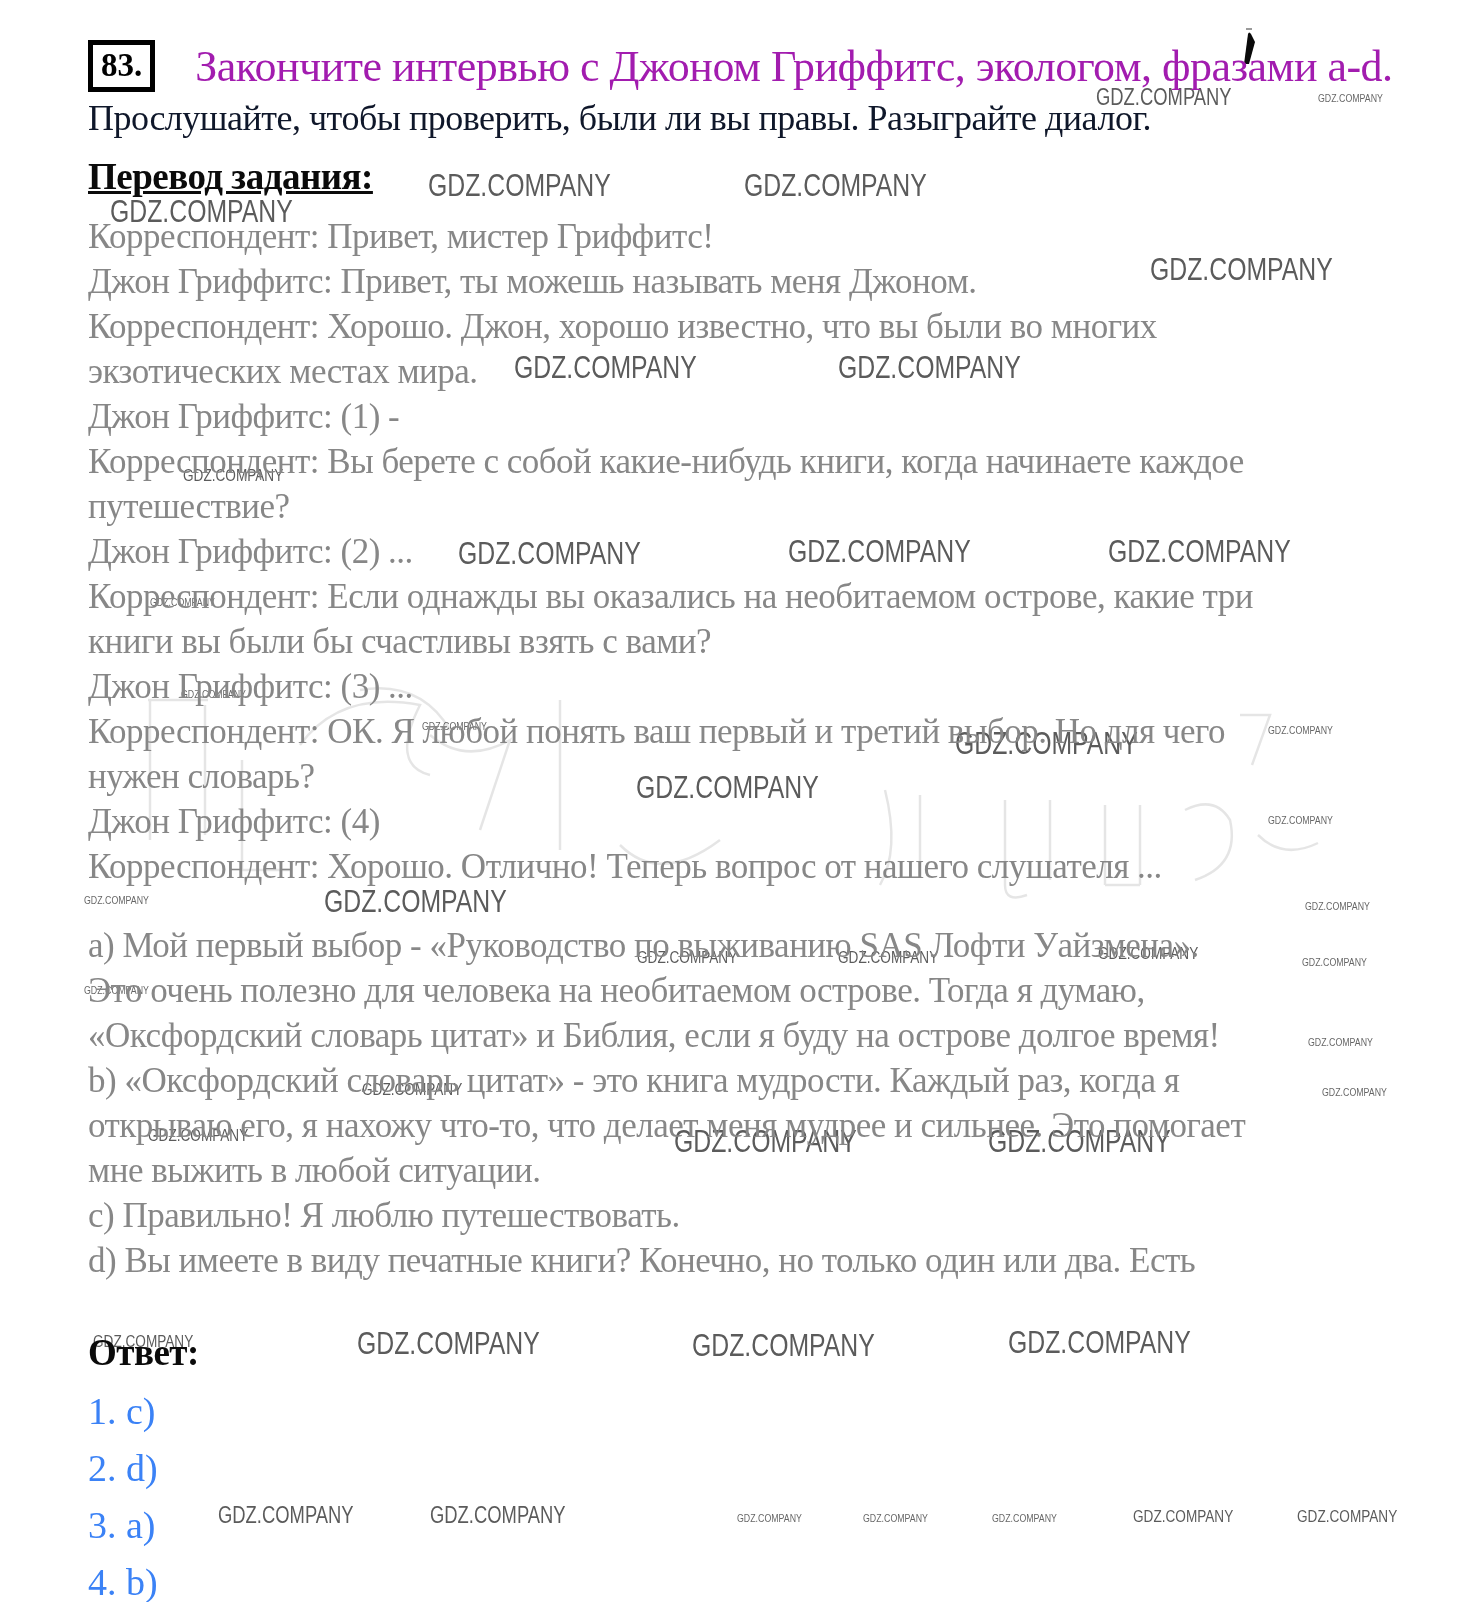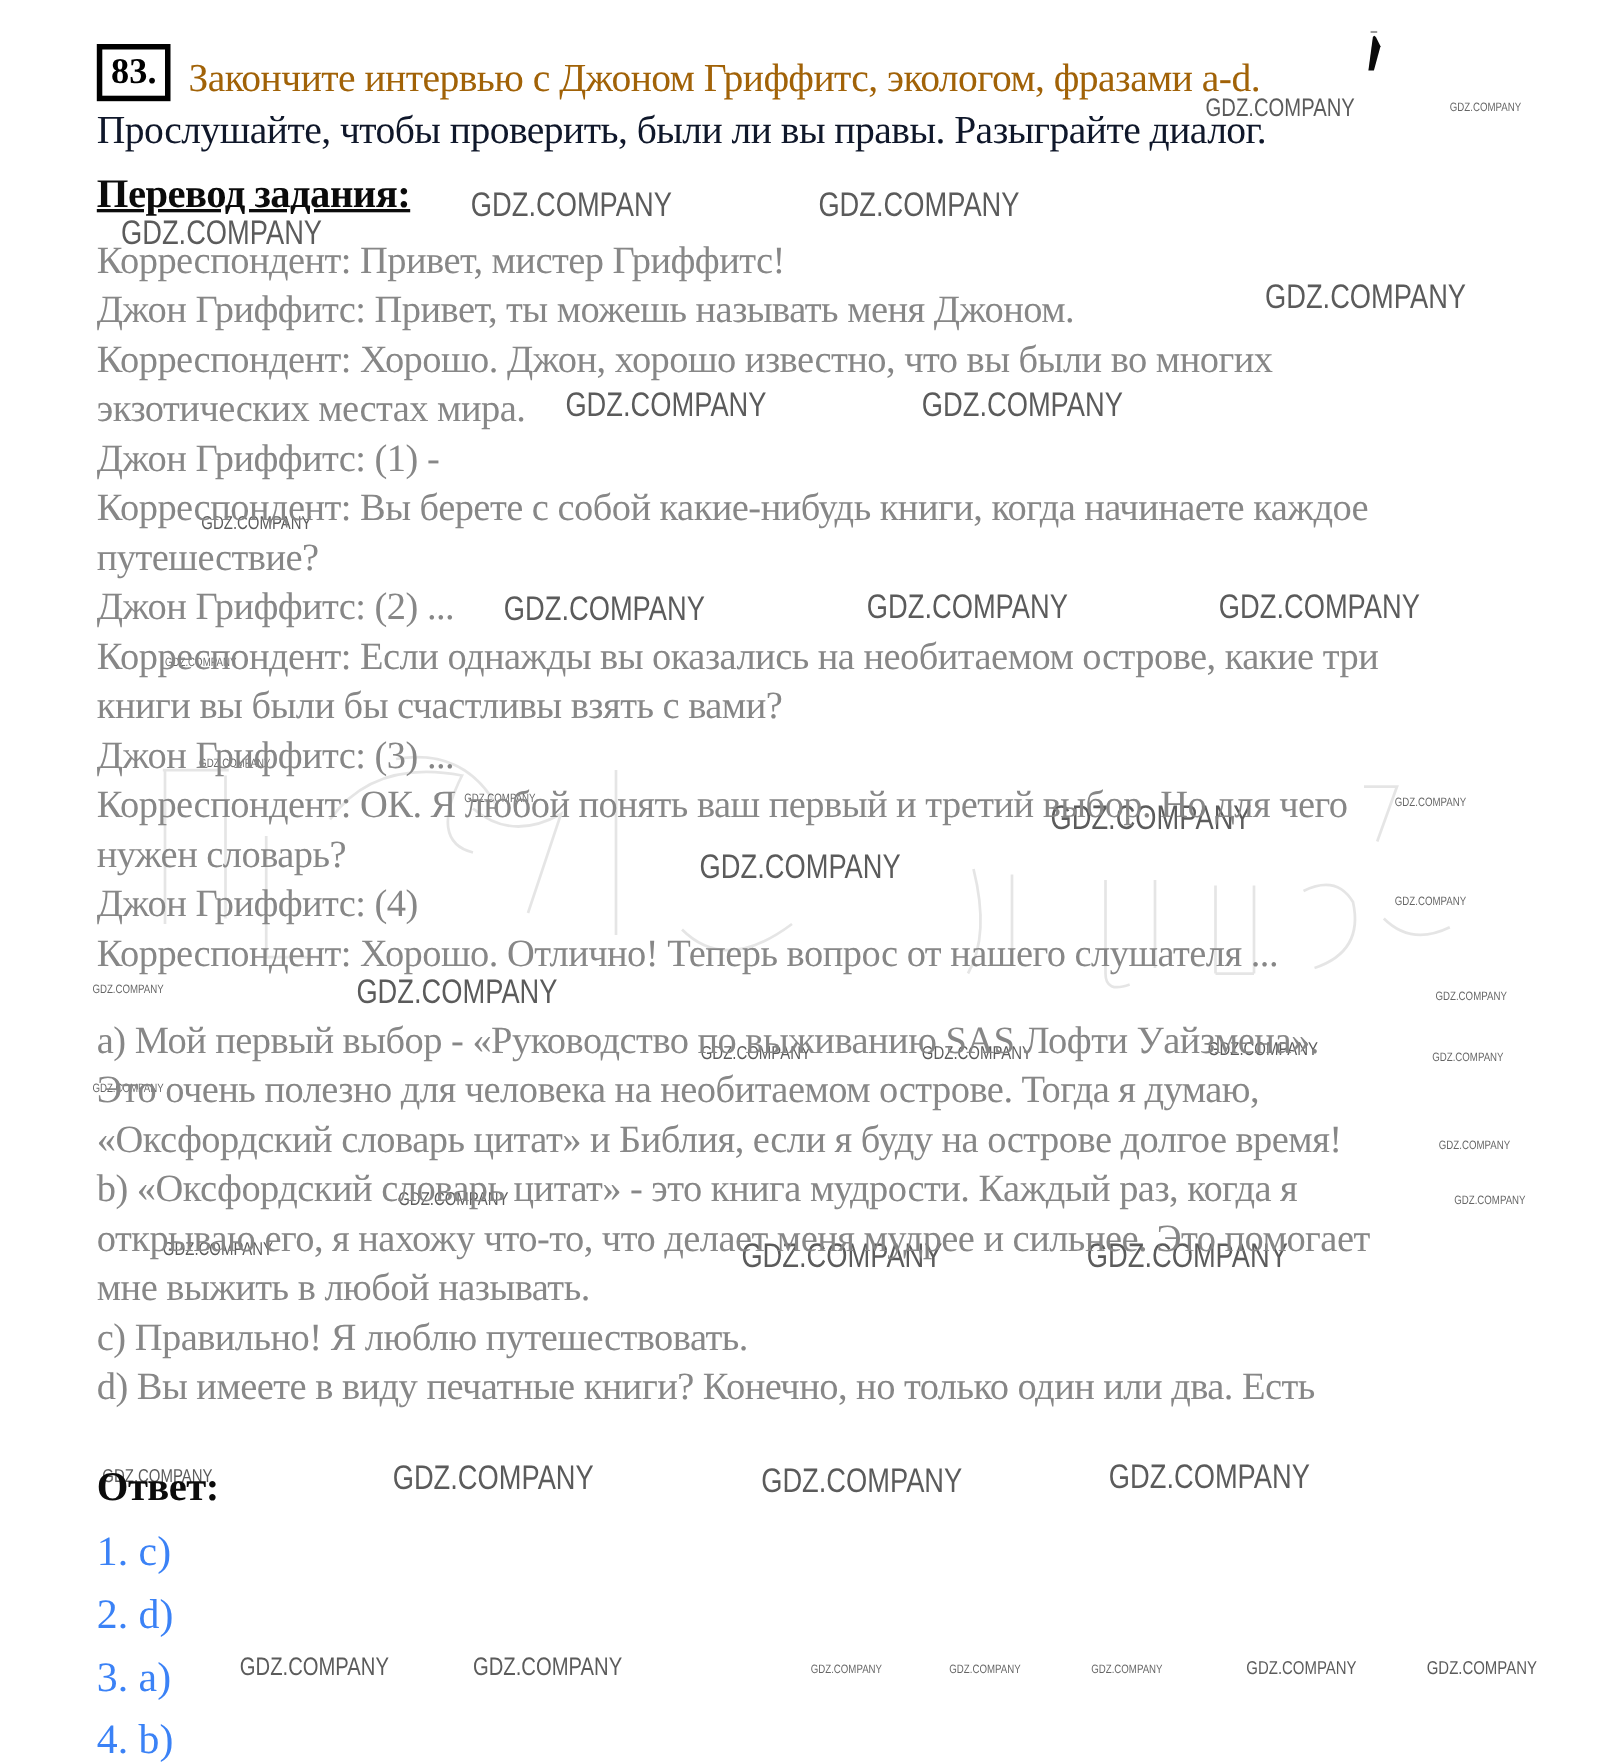--- a/index.html
+++ b/index.html
@@ -8,21 +8,21 @@
     position: relative; width: 1460px; height: 1602px;
     font-family: "Liberation Serif", "DejaVu Serif", serif;
   }
   .content { position: absolute; left: 88px; top: 40px; width: 1360px; }
 
   .intro-row { display: flex; align-items: flex-end; height: 52px; white-space: nowrap; }
   .num-box {
     display: inline-block; border: 5px solid #000; padding: 0 8px 2px 8px;
     font-weight: bold; font-size: 33px; color: #000; margin-right: 16px; line-height: 40px;
   }
-  .task-line { font-size: 36px; color: #a16207; letter-spacing: -0.5px; white-space: nowrap; }
+  .task-line { font-size: 44px; color: #a21caf; letter-spacing: -0.5px; white-space: nowrap; margin-left: 24px; }
   .task-line2 { height: 52px; line-height: 52px; font-size: 36px; color: #0f172a; letter-spacing: -0.5px; white-space: nowrap; }
 
   .section-heading {
     font-size: 37px; font-weight: bold; color: #0b0b0b; letter-spacing: -0.5px;
     height: 46px; line-height: 46px; white-space: nowrap;
   }
   .h-translation { margin-top: 10px; text-decoration: underline; }
   .h-answer { margin-top: 47px; }
 
   .body-line {
@@ -157,21 +157,21 @@
       <div class="body-line">Джон Гриффитс: (4)</div>
       <div class="body-line">Корреспондент: Хорошо. Отлично! Теперь вопрос от нашего слушателя ...</div>
     </div>
 
     <div class="options-block">
       <div class="body-line">a) Мой первый выбор - «Руководство по выживанию SAS Лофти Уайзмена».</div>
       <div class="body-line">Это очень полезно для человека на необитаемом острове. Тогда я думаю,</div>
       <div class="body-line">«Оксфордский словарь цитат» и Библия, если я буду на острове долгое время!</div>
       <div class="body-line">b) «Оксфордский словарь цитат» - это книга мудрости. Каждый раз, когда я</div>
       <div class="body-line">открываю его, я нахожу что-то, что делает меня мудрее и сильнее. Это помогает</div>
-      <div class="body-line">мне выжить в любой называть.</div>
+      <div class="body-line">мне выжить в любой ситуации.</div>
       <div class="body-line">c) Правильно! Я люблю путешествовать.</div>
       <div class="body-line">d) Вы имеете в виду печатные книги? Конечно, но только один или два. Есть</div>
     </div>
 
     <div class="section-heading h-answer">Ответ:</div>
 
     <div class="answers-block">
       <div class="answer-line">1. c)</div>
       <div class="answer-line">2. d)</div>
       <div class="answer-line">3. a)</div>

